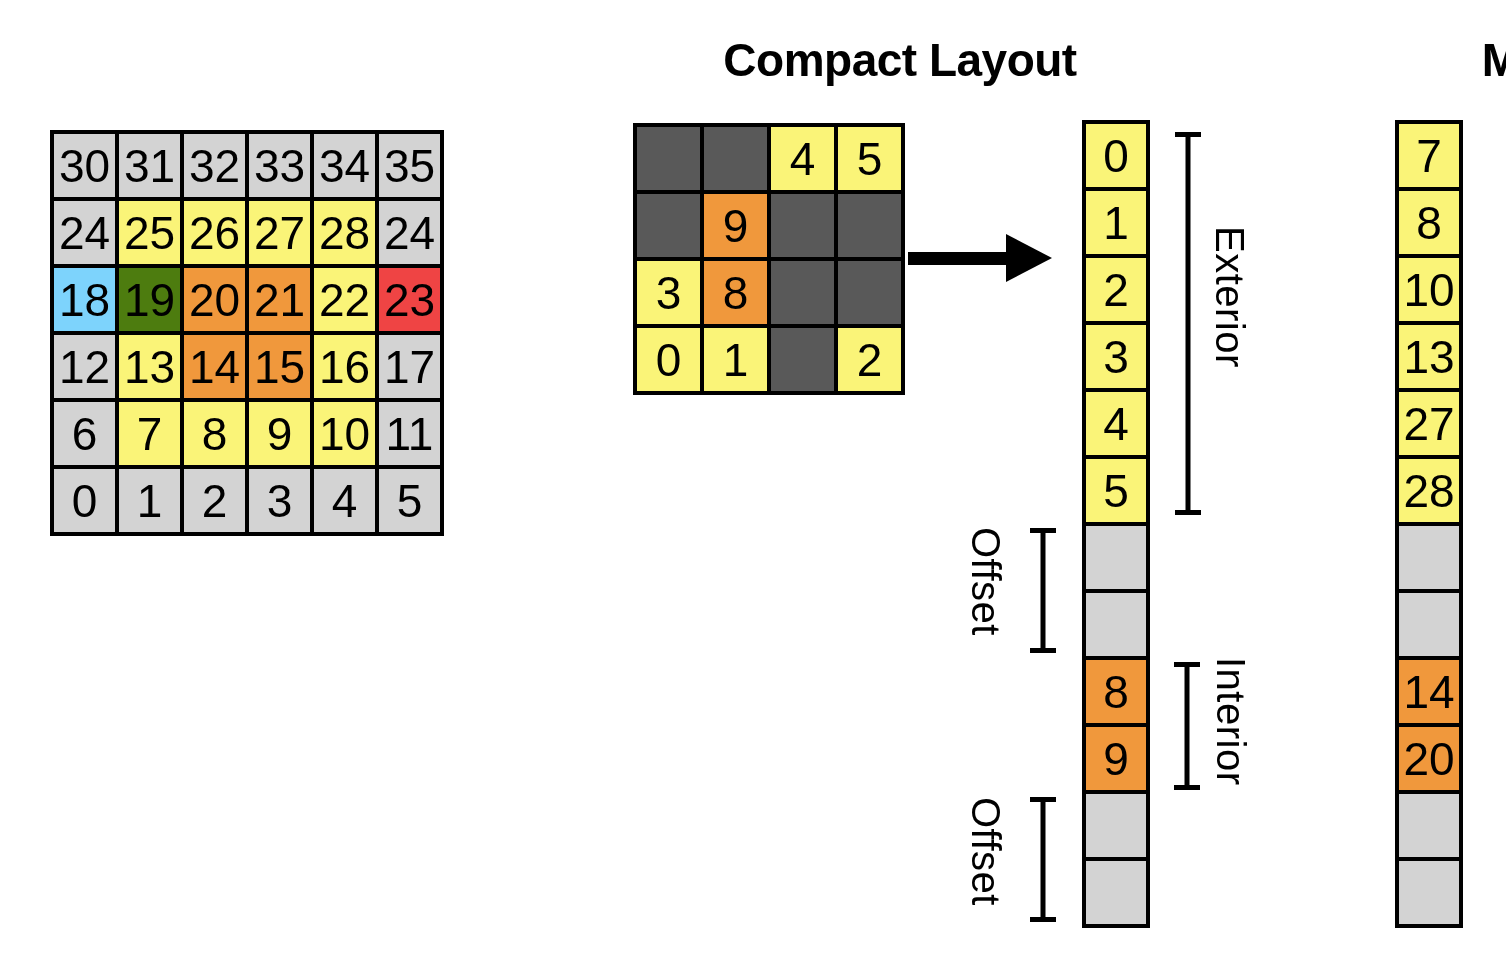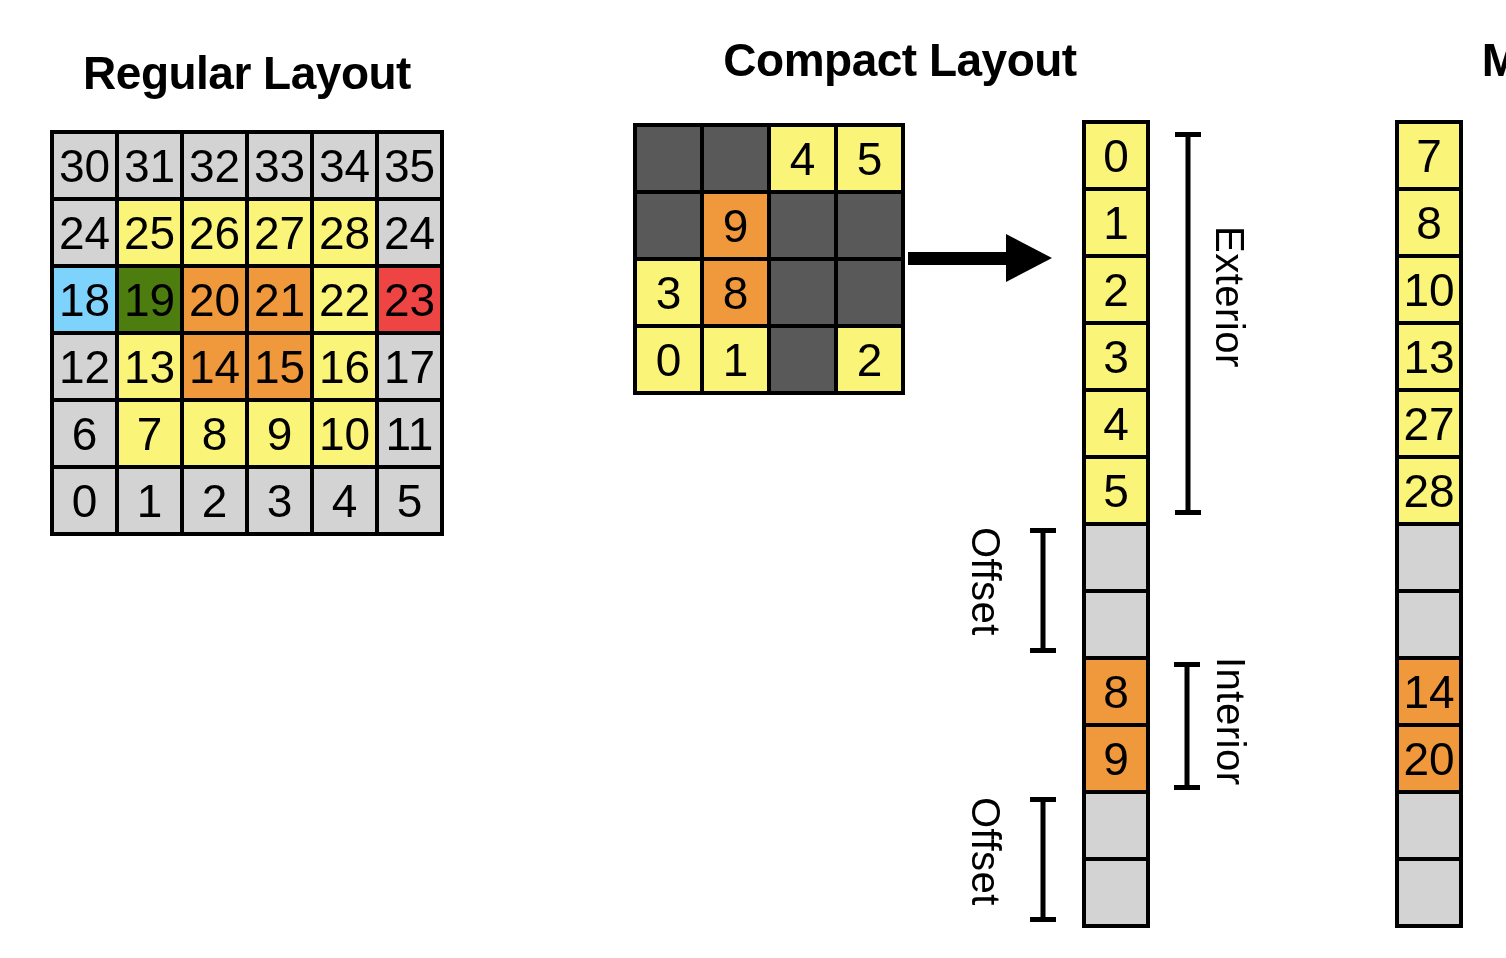--- a/index.html
+++ b/index.html
@@ -112,21 +112,20 @@
   #exterior-label      { left: 1210px; top: 226px; }
   #offset-top-label    { left: 966px;  top: 527px; }
   #interior-label      { left: 1211px; top: 657px; }
   #offset-bottom-label { left: 966px;  top: 797px; }
 </style>
 </head>
 <body>
 
 <div id="canvas">
 
-  <div class="title" id="regular-title">Regular Layout</div>
 
   <div class="title" id="compact-title">Compact Layout</div>
 
   <div class="title" id="map-title">Map</div>
 
   <div class="grid" id="regular-grid">
       <div class="cell" style="background: rgb(211, 211, 211);">30</div>
       <div class="cell" style="background: rgb(211, 211, 211);">31</div>
       <div class="cell" style="background: rgb(211, 211, 211);">32</div>
       <div class="cell" style="background: rgb(211, 211, 211);">33</div>

